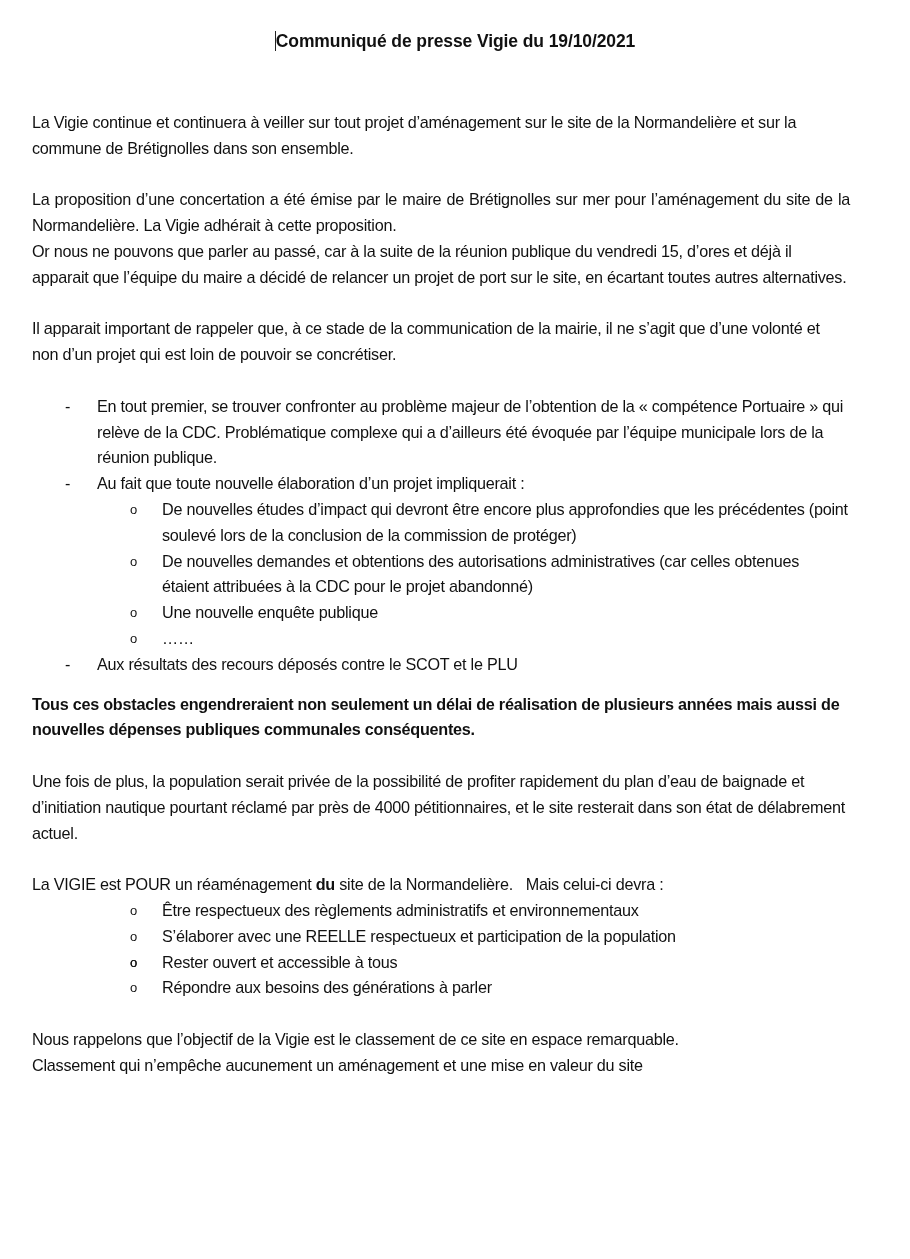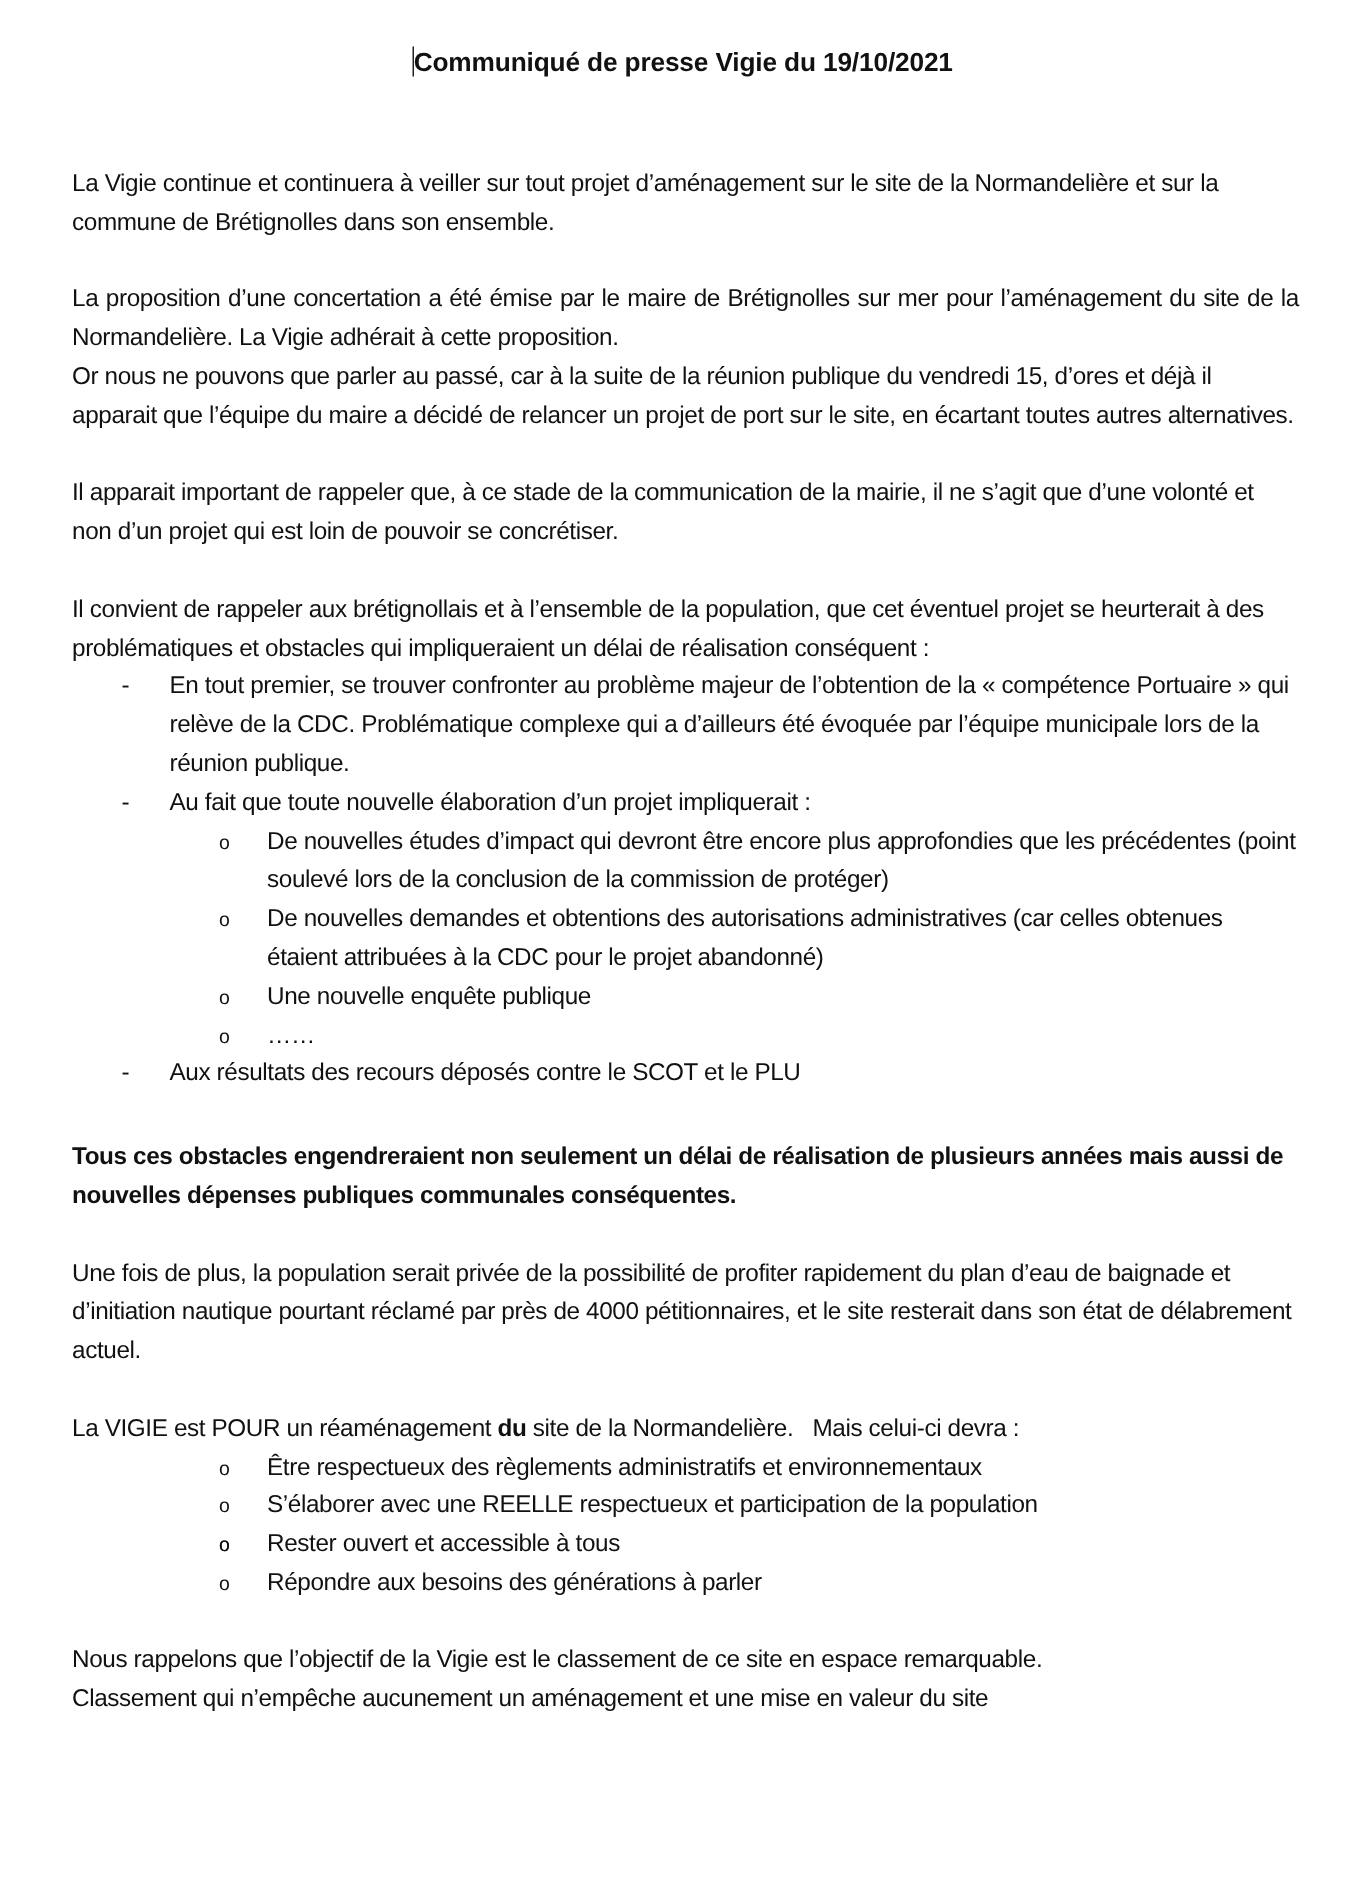--- a/index.html
+++ b/index.html
@@ -11,21 +11,21 @@
   .page { position: absolute; left: 0; top: 0; width: 875px; height: 1259px; }
   .title {
     position: absolute; top: 31px; left: 0; width: 910px;
     text-align: center; font-weight: bold; font-size: 17.5px; letter-spacing: -0.1px;
   }
   .caret {
     display: inline-block; width: 1px; height: 20px; background: #222;
     vertical-align: -4px; margin-right: 0px;
   }
   .body {
-    position: absolute; left: 48px; top: 110px; width: 818px;
+    position: absolute; left: 32px; top: 110px; width: 818px;
     font-size: 16.2px; line-height: 25.8px; letter-spacing: -0.25px;
   }
   p { margin: 0 0 25.8px 0; }
   p.justify { text-align: justify; }
   p.tight { margin-bottom: 0; }
   .bold { font-weight: bold; }
   ul.dash, ul.circ { list-style: none; margin: 0; padding: 0; }
   ul.dash > li { position: relative; padding-left: 65px; }
   ul.dash > li > .mk { position: absolute; left: 33px; top: 0; }
   ul.circ > li { position: relative; padding-left: 130px; }
@@ -44,21 +44,20 @@
 
   <div class="body">
 
     <p>La Vigie continue et continuera à veiller sur tout projet d’aménagement sur le site de la Normandelière et sur la commune de Brétignolles dans son ensemble.</p>
 
     <p class="justify tight">La proposition d’une concertation a été émise par le maire de Brétignolles sur mer pour l’aménagement du site de la Normandelière. La Vigie adhérait à cette proposition.</p>
     <p>Or nous ne pouvons que parler au passé, car à la suite de la réunion publique du vendredi 15, d’ores et déjà il apparait que l’équipe du maire a décidé de relancer un projet de port sur le site, en écartant toutes autres alternatives.</p>
 
     <p>Il apparait important de rappeler que, à ce stade de la communication de la mairie, il ne s’agit que d’une volonté et non d’un projet qui est loin de pouvoir se concrétiser.</p>
 
-    <p class="tight">Il convient de rappeler aux brétignollais et à l’ensemble de la population, que cet éventuel projet se heurterait à des problématiques et obstacles qui impliqueraient un délai de réalisation conséquent :</p>
 
     <ul class="dash">
       <li>
         <span class="mk">-</span>
         <span>En tout premier, se trouver confronter au problème majeur de l’obtention de la « compétence Portuaire » qui relève de  la CDC.  Problématique complexe qui a d’ailleurs été évoquée par l’équipe municipale lors de la réunion publique.</span>
       </li>
       <li>
         <span class="mk">-</span>
         <span>Au fait que toute nouvelle élaboration d’un projet impliquerait :</span>
         <ul class="circ inner">
@@ -79,21 +78,21 @@
             <span>……</span>
           </li>
         </ul>
       </li>
       <li>
         <span class="mk">-</span>
         <span>Aux résultats des recours déposés contre le SCOT et le PLU</span>
       </li>
     </ul>
 
-    <p class="bold after-list" style="margin-top:30px">Tous ces obstacles engendreraient non seulement un délai de réalisation de plusieurs années mais aussi de nouvelles dépenses publiques communales conséquentes.</p>
+    <p class="bold after-list" style="margin-top:14px">Tous ces obstacles engendreraient non seulement un délai de réalisation de plusieurs années mais aussi de nouvelles dépenses publiques communales conséquentes.</p>
 
     <p>Une fois de plus, la population serait privée de la possibilité de profiter rapidement du plan d’eau de baignade et d’initiation nautique pourtant réclamé par près de 4000 pétitionnaires, et le site resterait dans son état de délabrement actuel.</p>
 
     <p class="tight"><span>La VIGIE est POUR un réaménagement </span><span class="bold">du</span><span style="white-space:pre"> site de la Normandelière.   Mais celui-ci devra :</span></p>
 
     <ul class="circ">
       <li>
         <span class="mk">o</span>
         <span>Être respectueux des règlements administratifs et environnementaux</span>
       </li>

